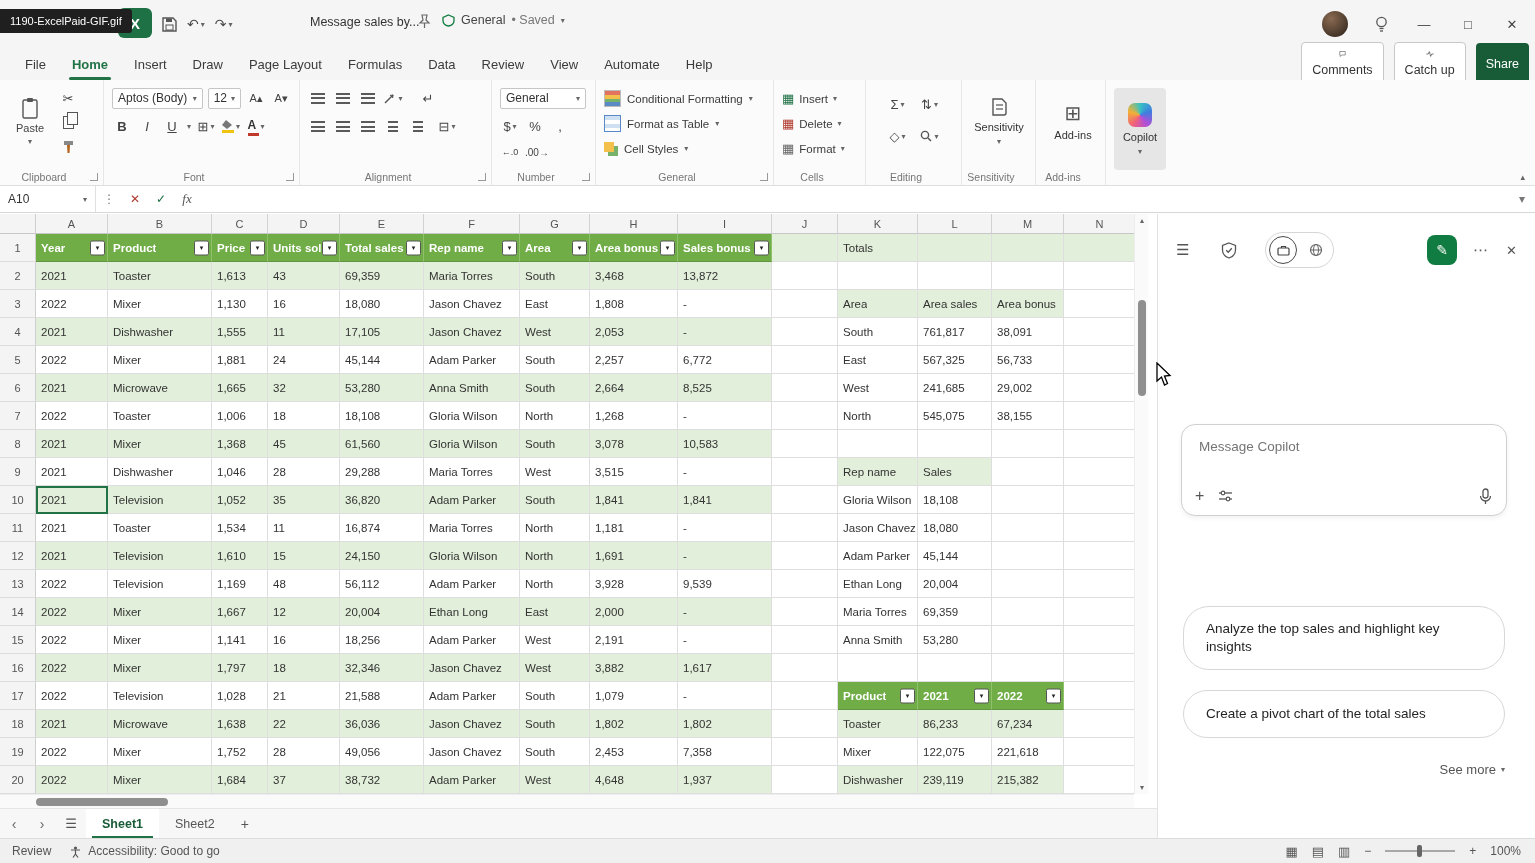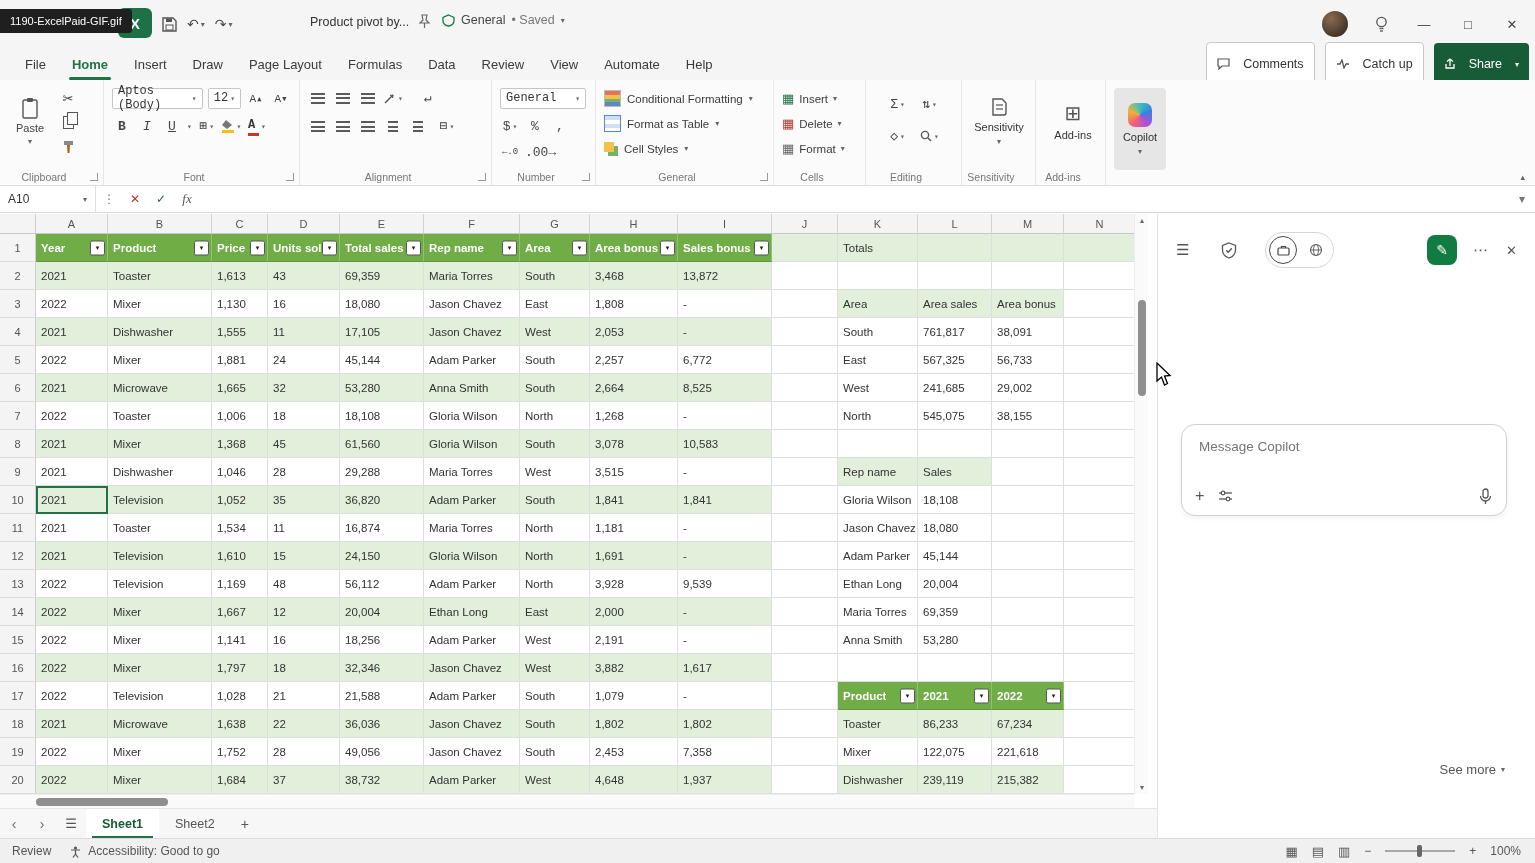--- a/index.html
+++ b/index.html
@@ -27,32 +27,32 @@
   .avatar{width:26px;height:26px;border-radius:50%;background:radial-gradient(circle at 35% 30%,#8a6a52,#2a2118);}
   .winbtn{font-size:13px;color:#444;width:18px;text-align:center;}
 
   
   .tabrow{position:absolute;left:0;top:48px;width:1535px;height:32px;background:#f5f5f5;display:flex;align-items:center;}
   .rtab{position:relative;font-size:13px;color:#3b3b3b;padding:0 13px;height:32px;display:flex;align-items:center;}
   .rtab.active{color:var(--accent-green,#217346);font-weight:bold;}
   .rtab.active::after{content:"";position:absolute;left:10px;right:10px;bottom:0;height:3px;
     background:var(--accent-green,#217346);border-radius:2px;}
   .tabrow-right{margin-left:auto;display:flex;align-items:center;gap:10px;padding-right:18px;}
-  .pillbtn{display:flex;align-items:center;gap:13px;border:1px solid #c8c8c8;border-radius:4px;height:26px;
-    padding:8px 10px;font-size:12.5px;color:#333;background:#fff;}
+  .pillbtn{display:flex;align-items:center;gap:6px;border:1px solid #c8c8c8;border-radius:4px;height:26px;
+    padding:8px 10px;font-size:12.5px;color:#333;background:#fff;flex-direction:column;}
   .sharebtn{background:var(--excel-green,#185C37);color:#fff;border:none;}
 
   
   .ribbon{position:absolute;left:0;top:80px;width:1535px;height:106px;background:#fbfbfb;
     border-bottom:1px solid #dfdfdf;display:flex;box-sizing:border-box;}
   .rgroup{position:relative;border-right:1px solid #e7e7e7;padding:6px 8px 18px;box-sizing:border-box;flex:0 0 auto;}
   .rglabel{position:absolute;bottom:2px;left:0;right:15px;text-align:center;font-size:10.5px;color:#767676;}
   .launcher{position:absolute;bottom:4px;right:5px;width:7px;height:7px;
     border-right:1.5px solid #999;border-bottom:1.5px solid #999;}
-  .rrow{display:flex;align-items:center;gap:5px;height:24px;font-family:Liberation Mono, monospace;}
+  .rrow{display:flex;align-items:center;gap:5px;height:24px;}
   .rbtn{display:flex;align-items:center;justify-content:center;min-width:20px;height:21px;color:#444;
     font-size:13px;border-radius:3px;gap:2px;}
   .combo{border:1px solid #c6c6c6;background:#fff;height:21px;font-size:12px;color:#333;display:flex;
     align-items:center;justify-content:space-between;padding:0 5px;box-sizing:border-box;border-radius:2px;}
   .stripes{width:14px;height:11px;background:repeating-linear-gradient(to bottom,#5a5a5a 0 2px,transparent 2px 4.5px);}
   .paste-big{width:44px;height:70px;display:flex;flex-direction:column;align-items:center;justify-content:center;
     gap:3px;border-radius:4px;color:#444;font-size:11px;}
   .smallcol{display:flex;flex-direction:column;gap:3px;margin-left:6px;margin-top:2px;}
   .i-copy{width:9px;height:11px;border:1.5px solid #555;position:relative;background:#fbfbfb;}
   .i-copy::after{content:"";position:absolute;left:3px;top:-5px;width:9px;height:11px;border:1.5px solid #555;background:#fbfbfb;}
@@ -171,21 +171,21 @@
       </span>
       <span class="qicon">
           <span>↶</span>
           <span class="chev">▾</span>
         </span>
       <span class="qicon">
           <span>↷</span>
           <span class="chev">▾</span>
         </span>
     </div>
-    <div class="doc-title">Product pivot by...</div>
+    <div class="doc-title">Message sales by...</div>
     <span class="pin">
       <svg width="13" height="15" viewBox="0 0 13 15">
           <path d="M4 1h5l-1 5 3 3H2l3-3z" fill="none" stroke="#666" stroke-width="1.2"></path>
           <line x1="6.5" y1="9" x2="6.5" y2="14" stroke="#666" stroke-width="1.2"></line>
         </svg>
     </span>
     <div class="sens-chip">
       <svg width="13" height="13" viewBox="0 0 13 13">
           <path d="M6.5 1 12 3.5v3c0 3-2.5 5-5.5 5.5C3.5 11.5 1 9.5 1 6.5v-3z" fill="none" stroke="#107c41" stroke-width="1.3"></path>
         </svg>
@@ -368,21 +368,21 @@
       <div class="rrow" style="margin-top:4px">
         <span class="rbtn">
             <span>$</span>
             <span class="chev">▾</span>
           </span>
         <span class="rbtn">%</span>
         <span class="rbtn">,</span>
       </div>
       <div class="rrow" style="margin-top:2px">
         <span class="rbtn" style="font-size:9px">←.0</span>
-        <span class="rbtn" style="font-size:13px">.00→</span>
+        <span class="rbtn" style="font-size:10px">.00→</span>
       </div>
       <div class="rglabel">Number</div>
       <span class="launcher"></span>
     </div>
 
     <div class="rgroup" style="width:178px">
       <div class="stylerow">
         <span class="cf-icon"></span>
         <span>Conditional Formatting</span>
         <span class="chev">▾</span>
@@ -1511,20 +1511,22 @@
       </span>
       <span class="cp-mic">
         <svg width="13" height="17" viewBox="0 0 13 17">
             <rect x="4" y="1" width="5" height="9" rx="2.5" fill="none" stroke="#555" stroke-width="1.3"></rect>
             <path d="M1.5 8a5 5 0 0 0 10 0" fill="none" stroke="#555" stroke-width="1.3"></path>
             <line x1="6.5" y1="13" x2="6.5" y2="16" stroke="#555" stroke-width="1.3"></line>
           </svg>
       </span>
     </div>
 
+    <div class="cp-card" style="top:392px;height:64px">Analyze the top sales and highlight key insights</div>
+    <div class="cp-card" style="top:476px;height:48px">Create a pivot chart of the total sales</div>
 
     <div class="cp-see">
       <span>See more</span>
       <span class="chev">▾</span>
     </div>
   </div>
 
   <div class="cursor">
     <svg width="18" height="26" viewBox="0 0 18 26">
         <path d="M1 1 L1 19 L5.5 15 L8.5 23 L11.5 21.5 L8.5 14 L14 13.5 Z" fill="#fff" stroke="#000" stroke-width="1.3"></path>

